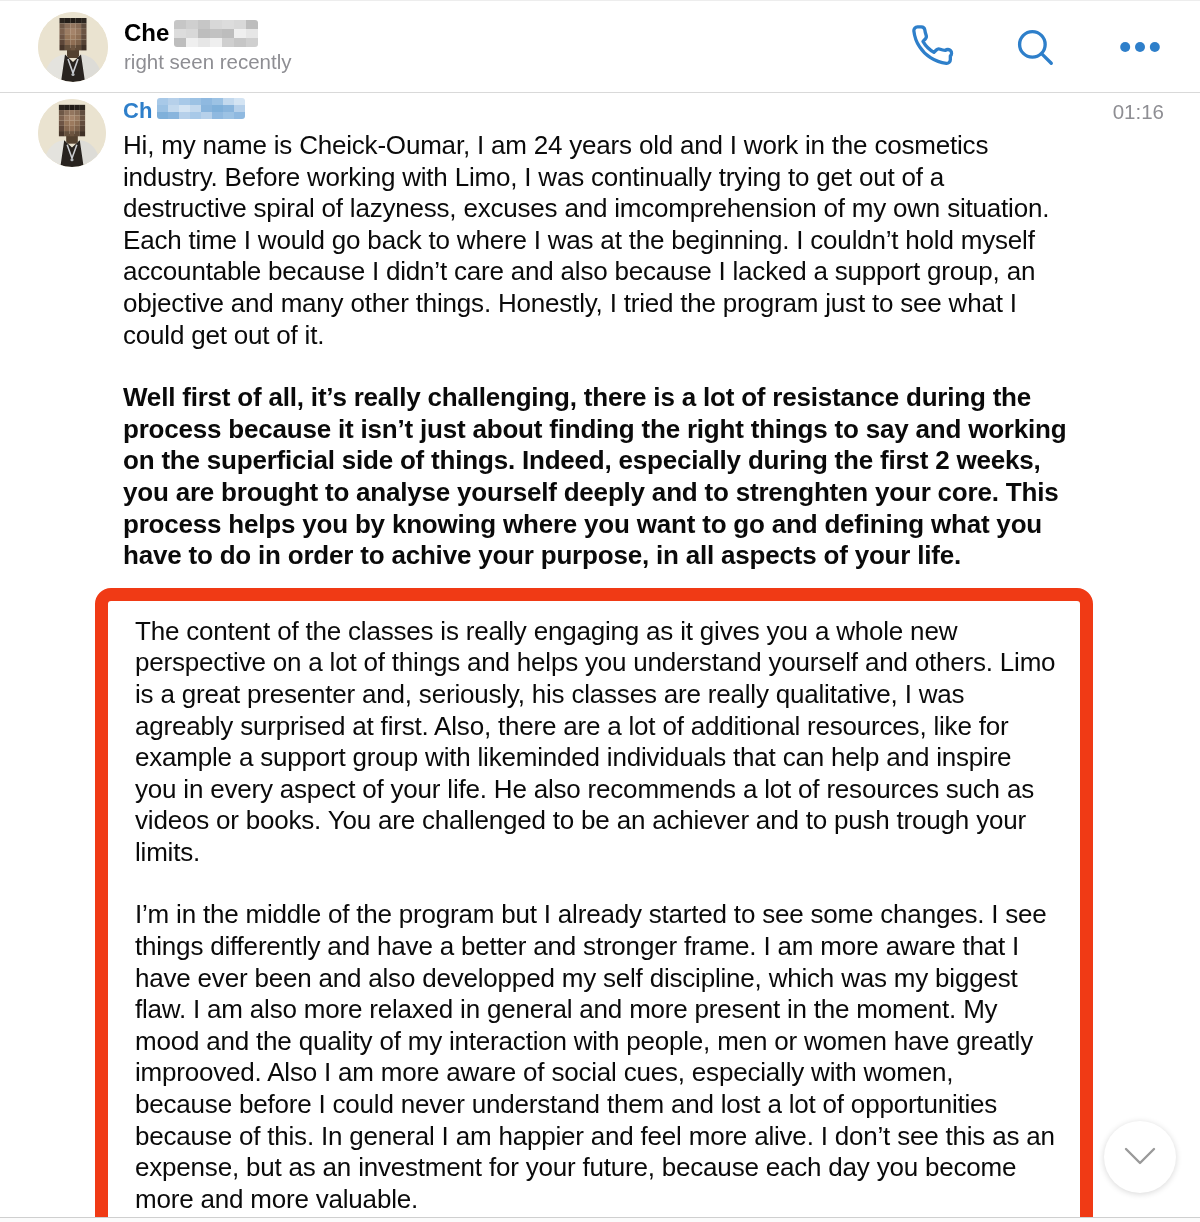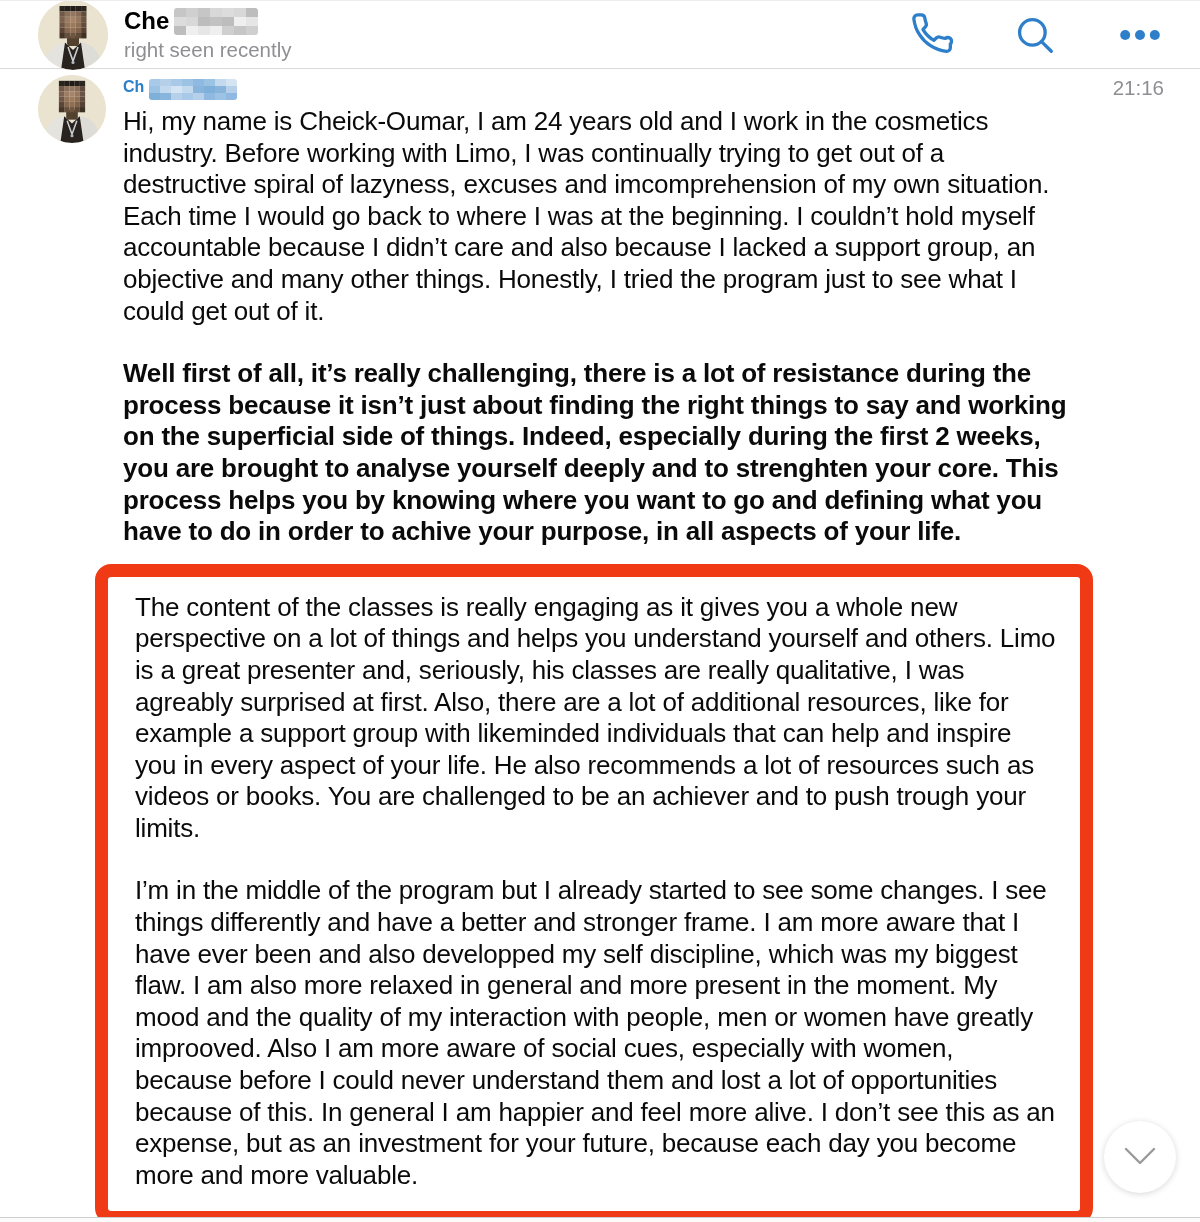--- a/index.html
+++ b/index.html
@@ -21,21 +21,21 @@
     height:1222px;
     background:#ffffff;
     overflow:hidden;
     border-top:1px solid #ededed;
   }
   
   .chat-header{
     position:relative;
     display:flex;
     align-items:center;
-    height:68px;
+    height:92px;
     padding:0 36px 0 38px;
     background:#ffffff;
     border-bottom:1px solid var(--divider);
     z-index:5;
   }
   .avatar{
     border-radius:50%;
     overflow:hidden;
     flex:0 0 auto;
     background:#eae3d0;
@@ -90,25 +90,25 @@
     margin:0 36px 0 123px;
     padding-top:5px;
   }
   .msg-head{
     display:flex;
     justify-content:space-between;
     align-items:flex-start;
     height:32px;
   }
   .sender{
-    font-size:16px;
+    font-size:22px;
     font-weight:700;
     color:var(--accent);
     display:flex;
-    align-items:flex-end;
+    align-items:flex-start;
     line-height:26px;
   }
   .msg-time{
     font-size:20.5px;
     color:var(--muted);
     line-height:24px;
     padding-top:2px;
   }
   .msg-body{
     width:947px;
@@ -335,21 +335,21 @@
               <i style="background: rgb(127, 176, 218);"></i>
               <i style="background: rgb(137, 181, 221);"></i>
               <i style="background: rgb(182, 208, 234);"></i>
               <i style="background: rgb(168, 201, 232);"></i>
               <i style="background: rgb(182, 208, 234);"></i>
               <i style="background: rgb(143, 185, 224);"></i>
               <i style="background: rgb(156, 194, 228);"></i>
               <i style="background: rgb(143, 185, 224);"></i>
             </span>
         </span>
-        <span class="msg-time">21:16</span>
+        <span class="msg-time">01:16</span>
       </div>
       <div class="msg-body">
         <p>Hi, my name is Cheick-Oumar, I am 24 years old and I work in the cosmetics industry. Before working with Limo, I was continually trying to get out of a destructive spiral of lazyness, excuses and imcomprehension of my own situation. Each time I would go back to where I was at the beginning. I couldn’t hold myself accountable because I didn’t care and also because I lacked a support group, an objective and many other things. Honestly, I tried the program just to see what I could get out of it.</p>
         <p>Well first of all, it’s really challenging, there is a lot of resistance during the process because it isn’t just about finding the right things to say and working on the superficial side of things. Indeed, especially during the first 2 weeks, you are brought to analyse yourself deeply and to strenghten your core. This process helps you by knowing where you want to go and defining what you have to do in order to achive your purpose, in all aspects of your life.</p>
         <div class="highlight-box">
           <p>The content of the classes is really engaging as it gives you a whole new perspective on a lot of things and helps you understand yourself and others. Limo is a great presenter and, seriously, his classes are really qualitative, I was agreably surprised at first. Also, there are a lot of additional resources, like for example a support group with likeminded individuals that can help and inspire you in every aspect of your life. He also recommends a lot of resources such as videos or books. You are challenged to be an achiever and to push trough your limits.</p>
           <p>I’m in the middle of the program but I already started to see some changes. I see things differently and have a better and stronger frame. I am more aware that I have ever been and also developped my self discipline, which was my biggest flaw. I am also more relaxed in general and more present in the moment. My mood and the quality of my interaction with people, men or women have greatly improoved. Also I am more aware of social cues, especially with women, because before I could never understand them and lost a lot of opportunities because of this. In general I am happier and feel more alive. I don’t see this as an expense, but as an investment for your future, because each day you become more and more valuable.</p>
         </div>
       </div>
     </div>

